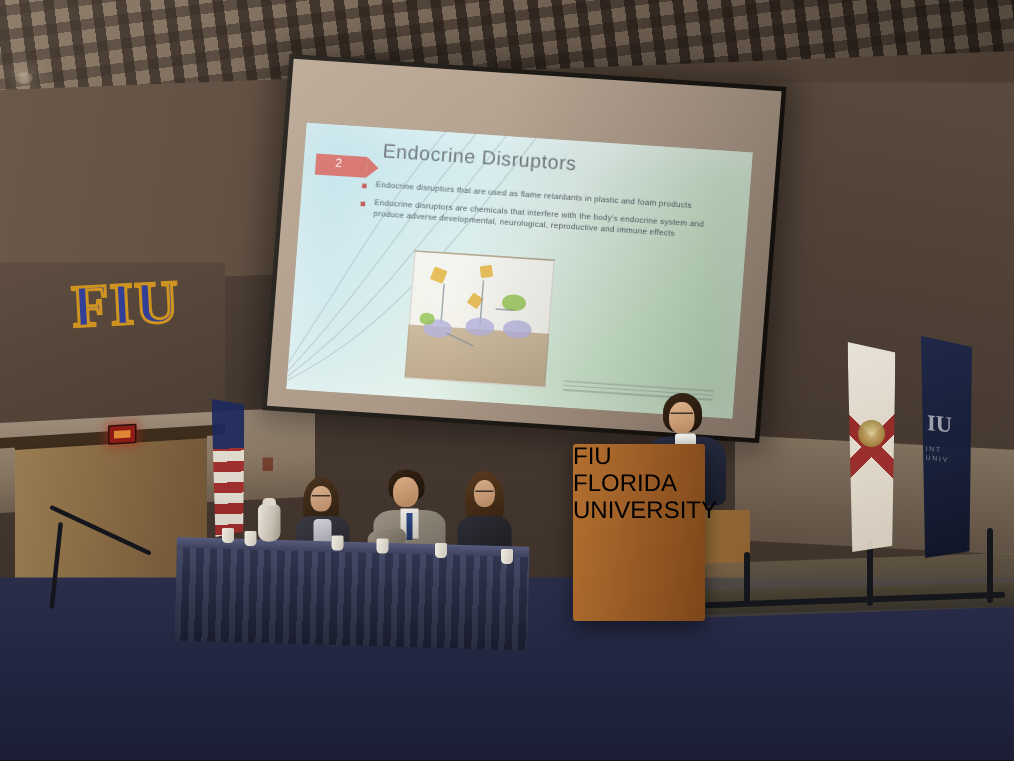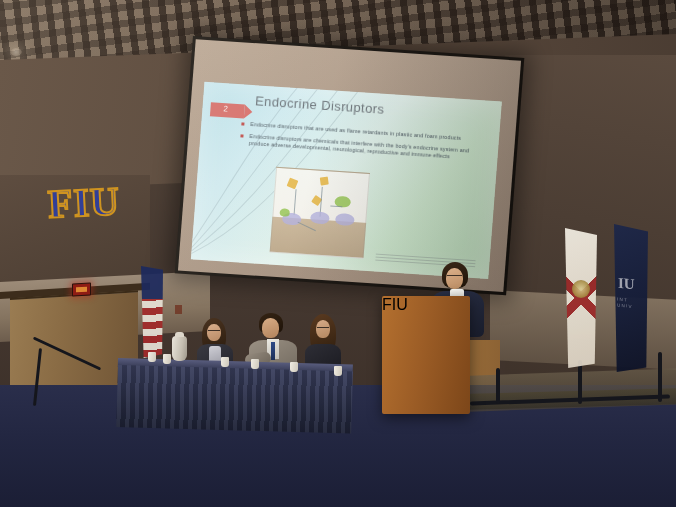--- a/index.html
+++ b/index.html
@@ -447,20 +447,22 @@
     <div class="head" style="left:6px;top:6px;width:17px;height:21px;background:linear-gradient(160deg,#dcb18c 0%,#b88a61 100%);"></div>
     <div class="glasses" style="left:7px;top:13px;width:15px;"></div>
     <div class="torso" style="left:-10px;top:29px;width:54px;height:46px;background:linear-gradient(150deg,#2b3148 0%,#191d2c 100%);"></div>
     <div style="position:absolute;left:10px;top:27px;width:14px;height:18px;background:linear-gradient(160deg,#fafaf6 0%,#cfcec6 100%);border-radius:2px;"></div>
   </div>
 
   <div class="podium">
     <div class="podium-top"></div>
     <div class="podium-sign">
       <div class="podium-fiu">FIU</div>
+      <div class="podium-sub">FLORIDA</div>
+      <div class="podium-sub">UNIVERSITY</div>
     </div>
     <div class="podium-base"></div>
   </div>
   <div class="mic" style="left:398px;top:283px;width:2px;height:14px;"></div>
   <div class="mic" style="left:394px;top:280px;width:10px;height:4px;border-radius:2px;"></div>
   <div class="mic" style="left:430px;top:284px;width:2px;height:12px;"></div>
 
   <div class="flagpole" style="left:586px;top:222px;height:175px;"></div>
   <div class="finial" style="left:585px;top:214px;"></div>
   <div class="flagstand" style="left:576px;top:392px;"></div>

